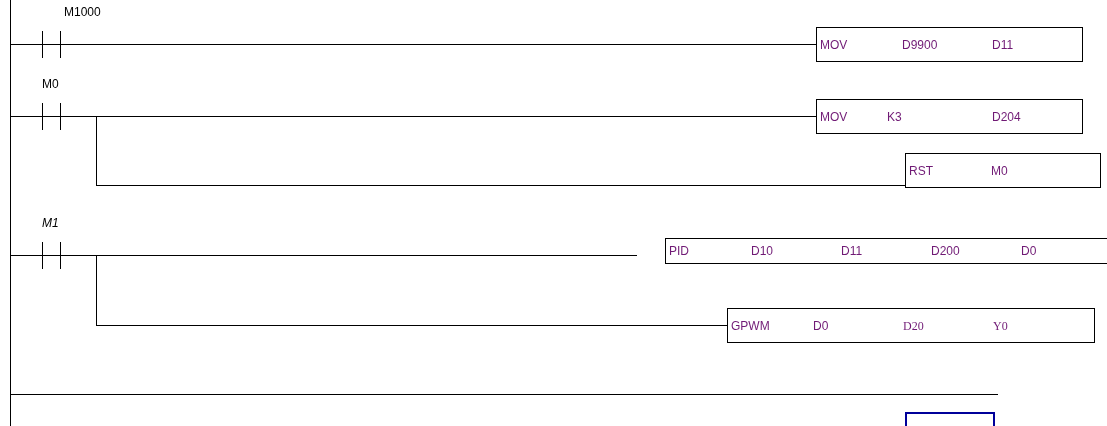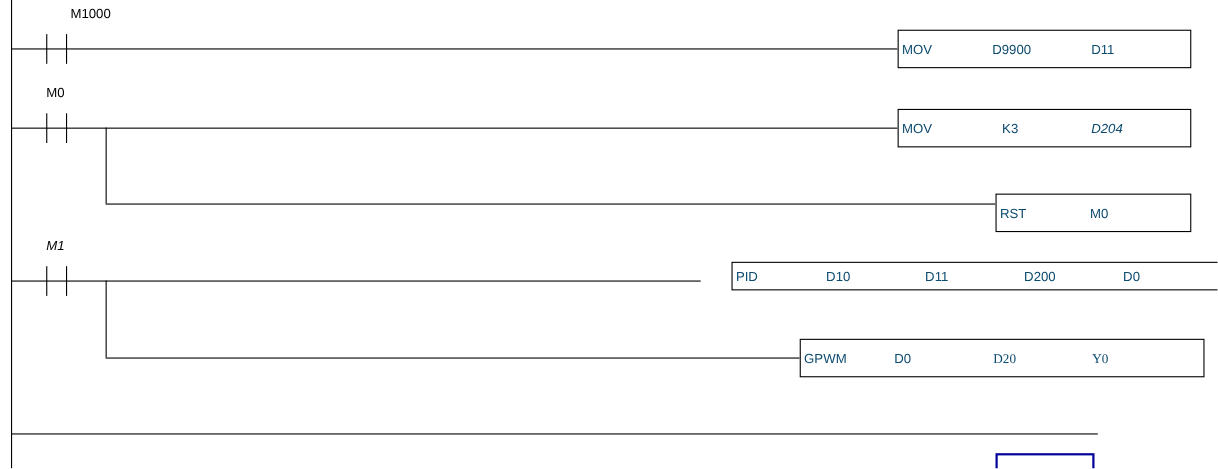--- a/index.html
+++ b/index.html
@@ -51,21 +51,21 @@
   .block {
     position: absolute;
     border: 1px solid #000000;
     background: #ffffff;
     box-sizing: border-box;
   }
   .block .op,
   .block .arg {
     position: absolute;
     font-size: 12px;
-    color: #0c4a6e;
+    color: #701a75;
     white-space: nowrap;
     line-height: 12px;
     top: 50%;
     transform: translateY(-50%);
   }
   .block .op { left: 3px; }
   
   .cursor-box {
     position: absolute;
     border: 2px solid #00009a;
@@ -92,24 +92,24 @@
     <div class="hline" style="left: 10px; top: 116px; width: 806px;"></div>
     <div class="contact" style="left: 42px; top: 103px; width: 19px; height: 27px;">
       <div class="bar bar-left"></div>
       <div class="bar bar-right"></div>
     </div>
     <div class="contact-label" style="left: 42px; top: 78px;">M0</div>
     <div class="vline" style="left: 96px; top: 116px; height: 69px;"></div>
     <div class="hline" style="left: 96px; top: 185px; width: 809px;"></div>
     <div class="block" style="left: 816px; top: 99px; width: 267px; height: 35px;">
       <span class="op">MOV</span>
-      <span class="arg" style="left: 94px;">K3</span>
-      <span class="arg" style="left: 175px; font-style: italic;">D204</span>
+      <span class="arg" style="left: 70px;">K3</span>
+      <span class="arg" style="left: 175px;">D204</span>
     </div>
-    <div class="block" style="left: 905px; top: 176px; width: 178px; height: 35px;">
+    <div class="block" style="left: 905px; top: 153px; width: 196px; height: 35px;">
       <span class="op">RST</span>
       <span class="arg" style="left: 85px;">M0</span>
     </div>
     <div class="hline" style="left: 10px; top: 255px; width: 627px;"></div>
     <div class="contact" style="left: 42px; top: 242px; width: 19px; height: 27px;">
       <div class="bar bar-left"></div>
       <div class="bar bar-right"></div>
     </div>
     <div class="contact-label" style="left: 42px; top: 217px; font-style: italic;">M1</div>
     <div class="vline" style="left: 96px; top: 255px; height: 70px;"></div>

